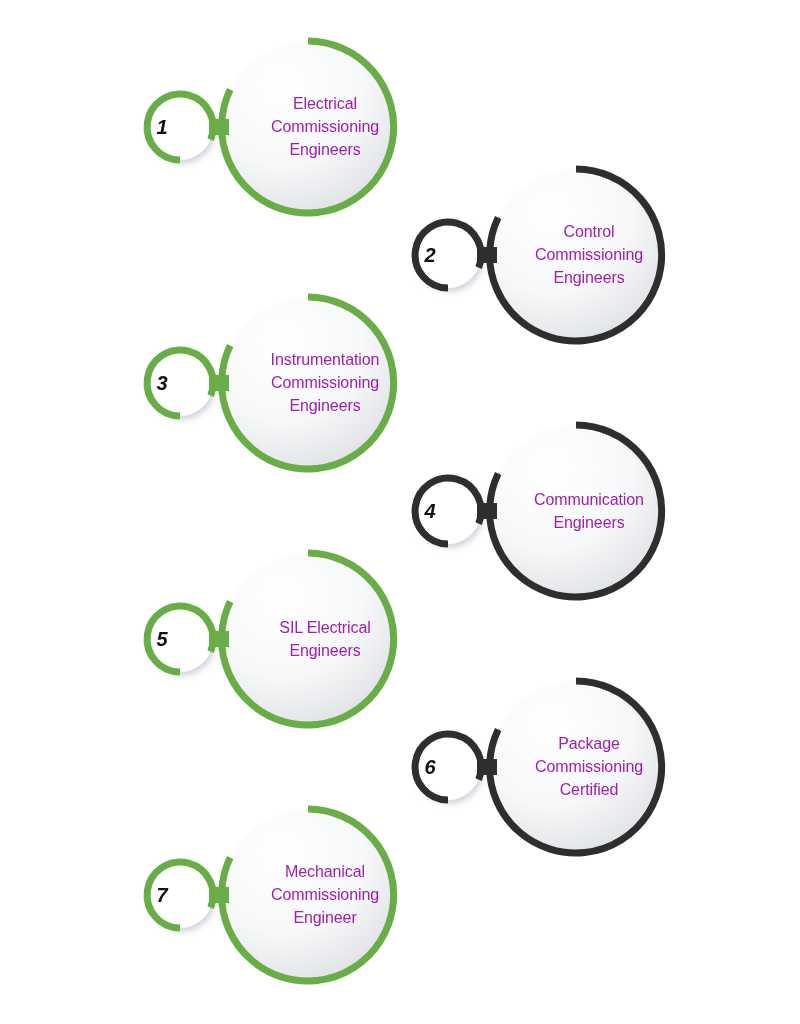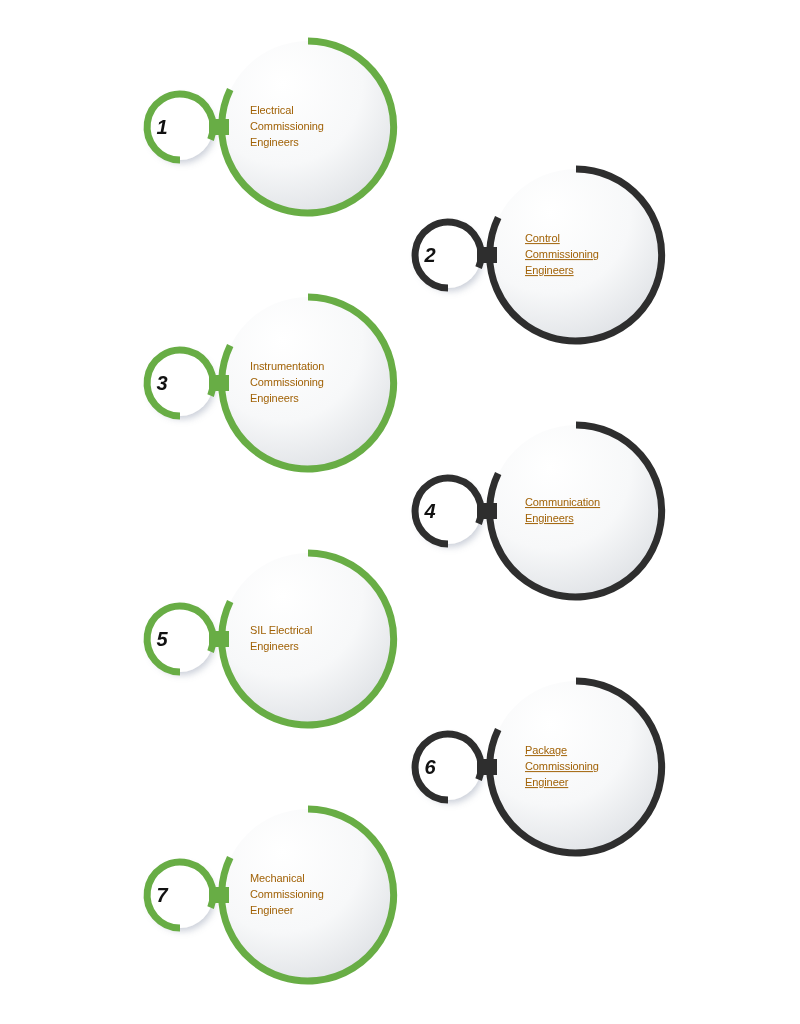--- a/index.html
+++ b/index.html
@@ -30,39 +30,39 @@
     left: 0;
     top: 0;
     width: 300px;
     height: 200px;
     overflow: visible;
   }
   .node-label {
     position: absolute;
     box-sizing: border-box;
     width: 150px;
-    font-size: 11px;
+    text-align: center;
+    font-size: 16px;
     line-height: 1.45;
-    color: #a16207;
+    color: #a21caf;
     letter-spacing: -0.1px;
     white-space: pre-line;
     font-family: "Liberation Sans", "DejaVu Sans", sans-serif;
   }
   
   .node.left .node-label {
     left: 140px;
     top: 50%;
     transform: translateY(-50%);
   }
   
   .node.right .node-label {
-    left: 147px;
+    left: 136px;
     top: 50%;
     transform: translateY(-50%);
-    text-decoration: underline;
   }
   .badge-number {
     position: absolute;
     width: 70px;
     text-align: center;
     font-size: 20px;
     font-weight: bold;
     font-style: italic;
     color: #111111;
     left: 17px;
@@ -208,21 +208,21 @@
       </defs>
       <circle cx="198" cy="100" r="86" fill="url(#g6)"></circle>
       <circle cx="70" cy="100" r="33" fill="#ffffff" filter="url(#sh6)"></circle>
       <path d="M 198 14 A 86 86 0 1 1 120.2 62.6" fill="none" stroke="#2E2E2E" stroke-width="7" stroke-linecap="butt"></path>
       <path d="M 70 133 A 33 33 0 1 1 100.6 112.6" fill="none" stroke="#2E2E2E" stroke-width="7" stroke-linecap="butt"></path>
       <rect x="99" y="92" width="20" height="16" fill="#2E2E2E"></rect>
     </svg>
     <div class="badge-number">6</div>
     <div class="node-label">Package
 Commissioning
-Engineer</div>
+Certified</div>
   </div>
 
   <div class="node left" style="left:110px; top:795px;">
     <svg viewBox="0 0 300 200">
       <defs>
         <radialGradient id="g7" cx="35%" cy="25%" r="85%">
           <stop offset="0%" stop-color="#ffffff"></stop>
           <stop offset="55%" stop-color="#f7f8f9"></stop>
           <stop offset="100%" stop-color="#dcdfe3"></stop>
         </radialGradient>

